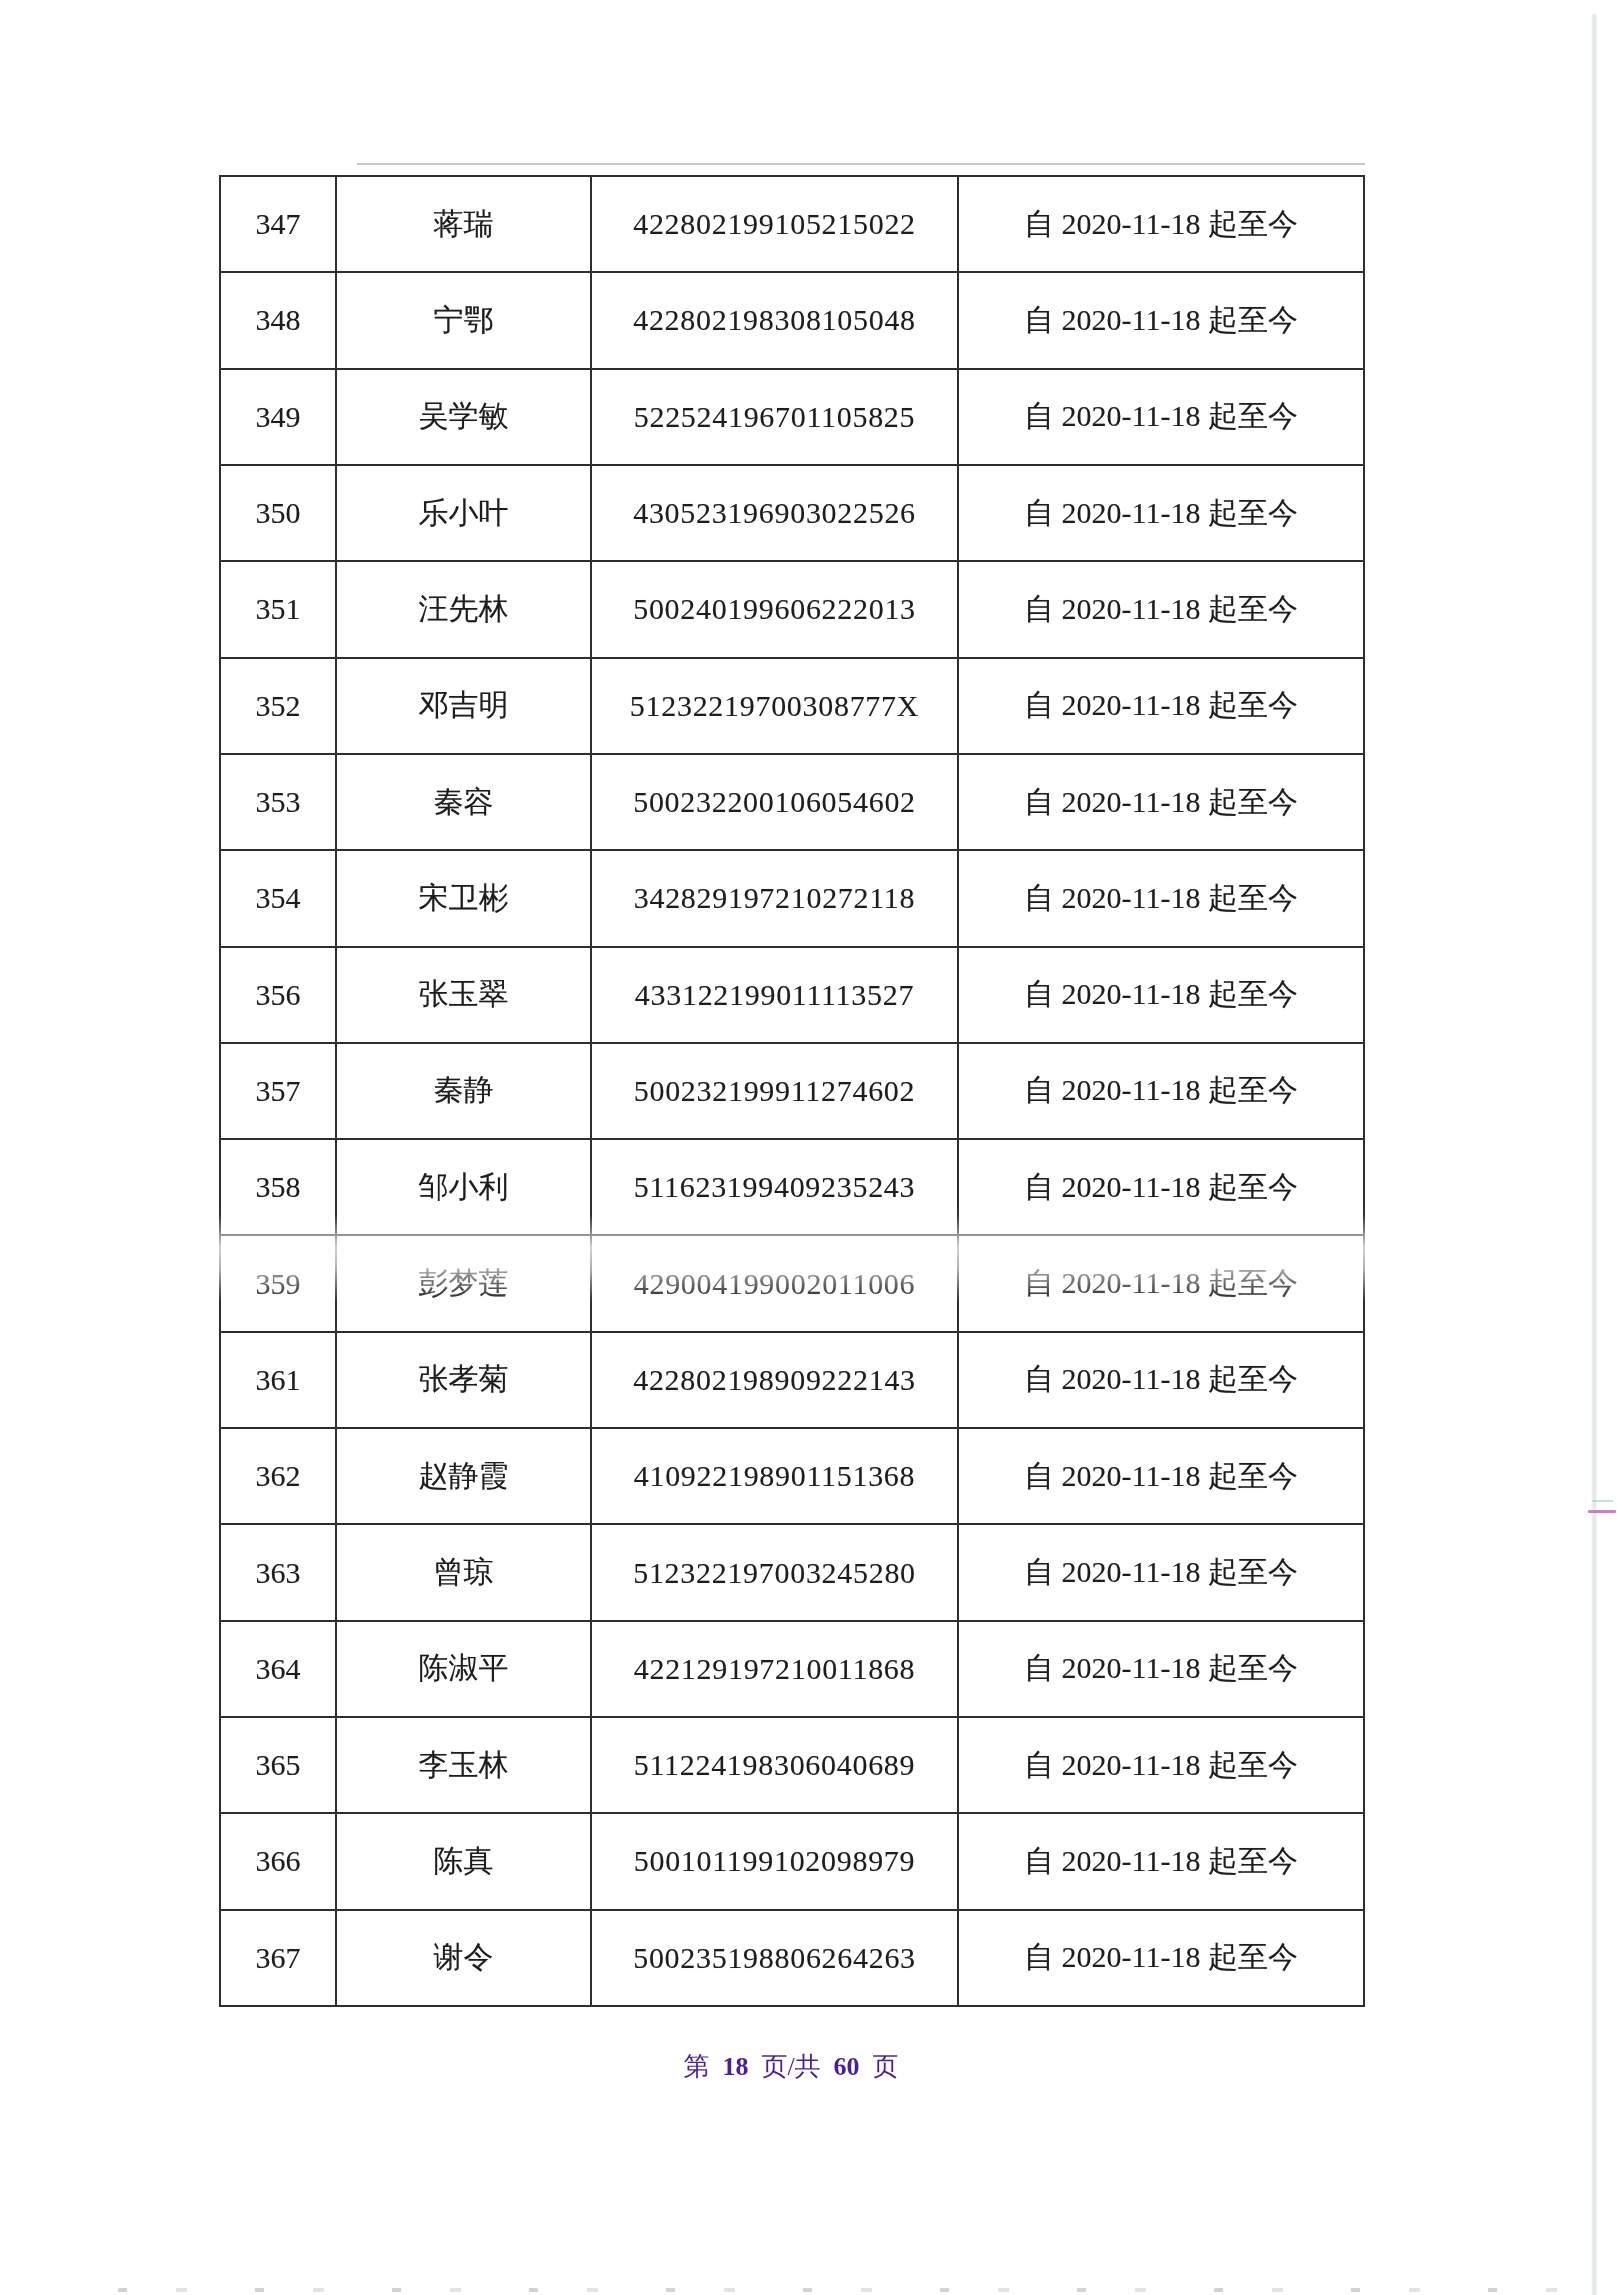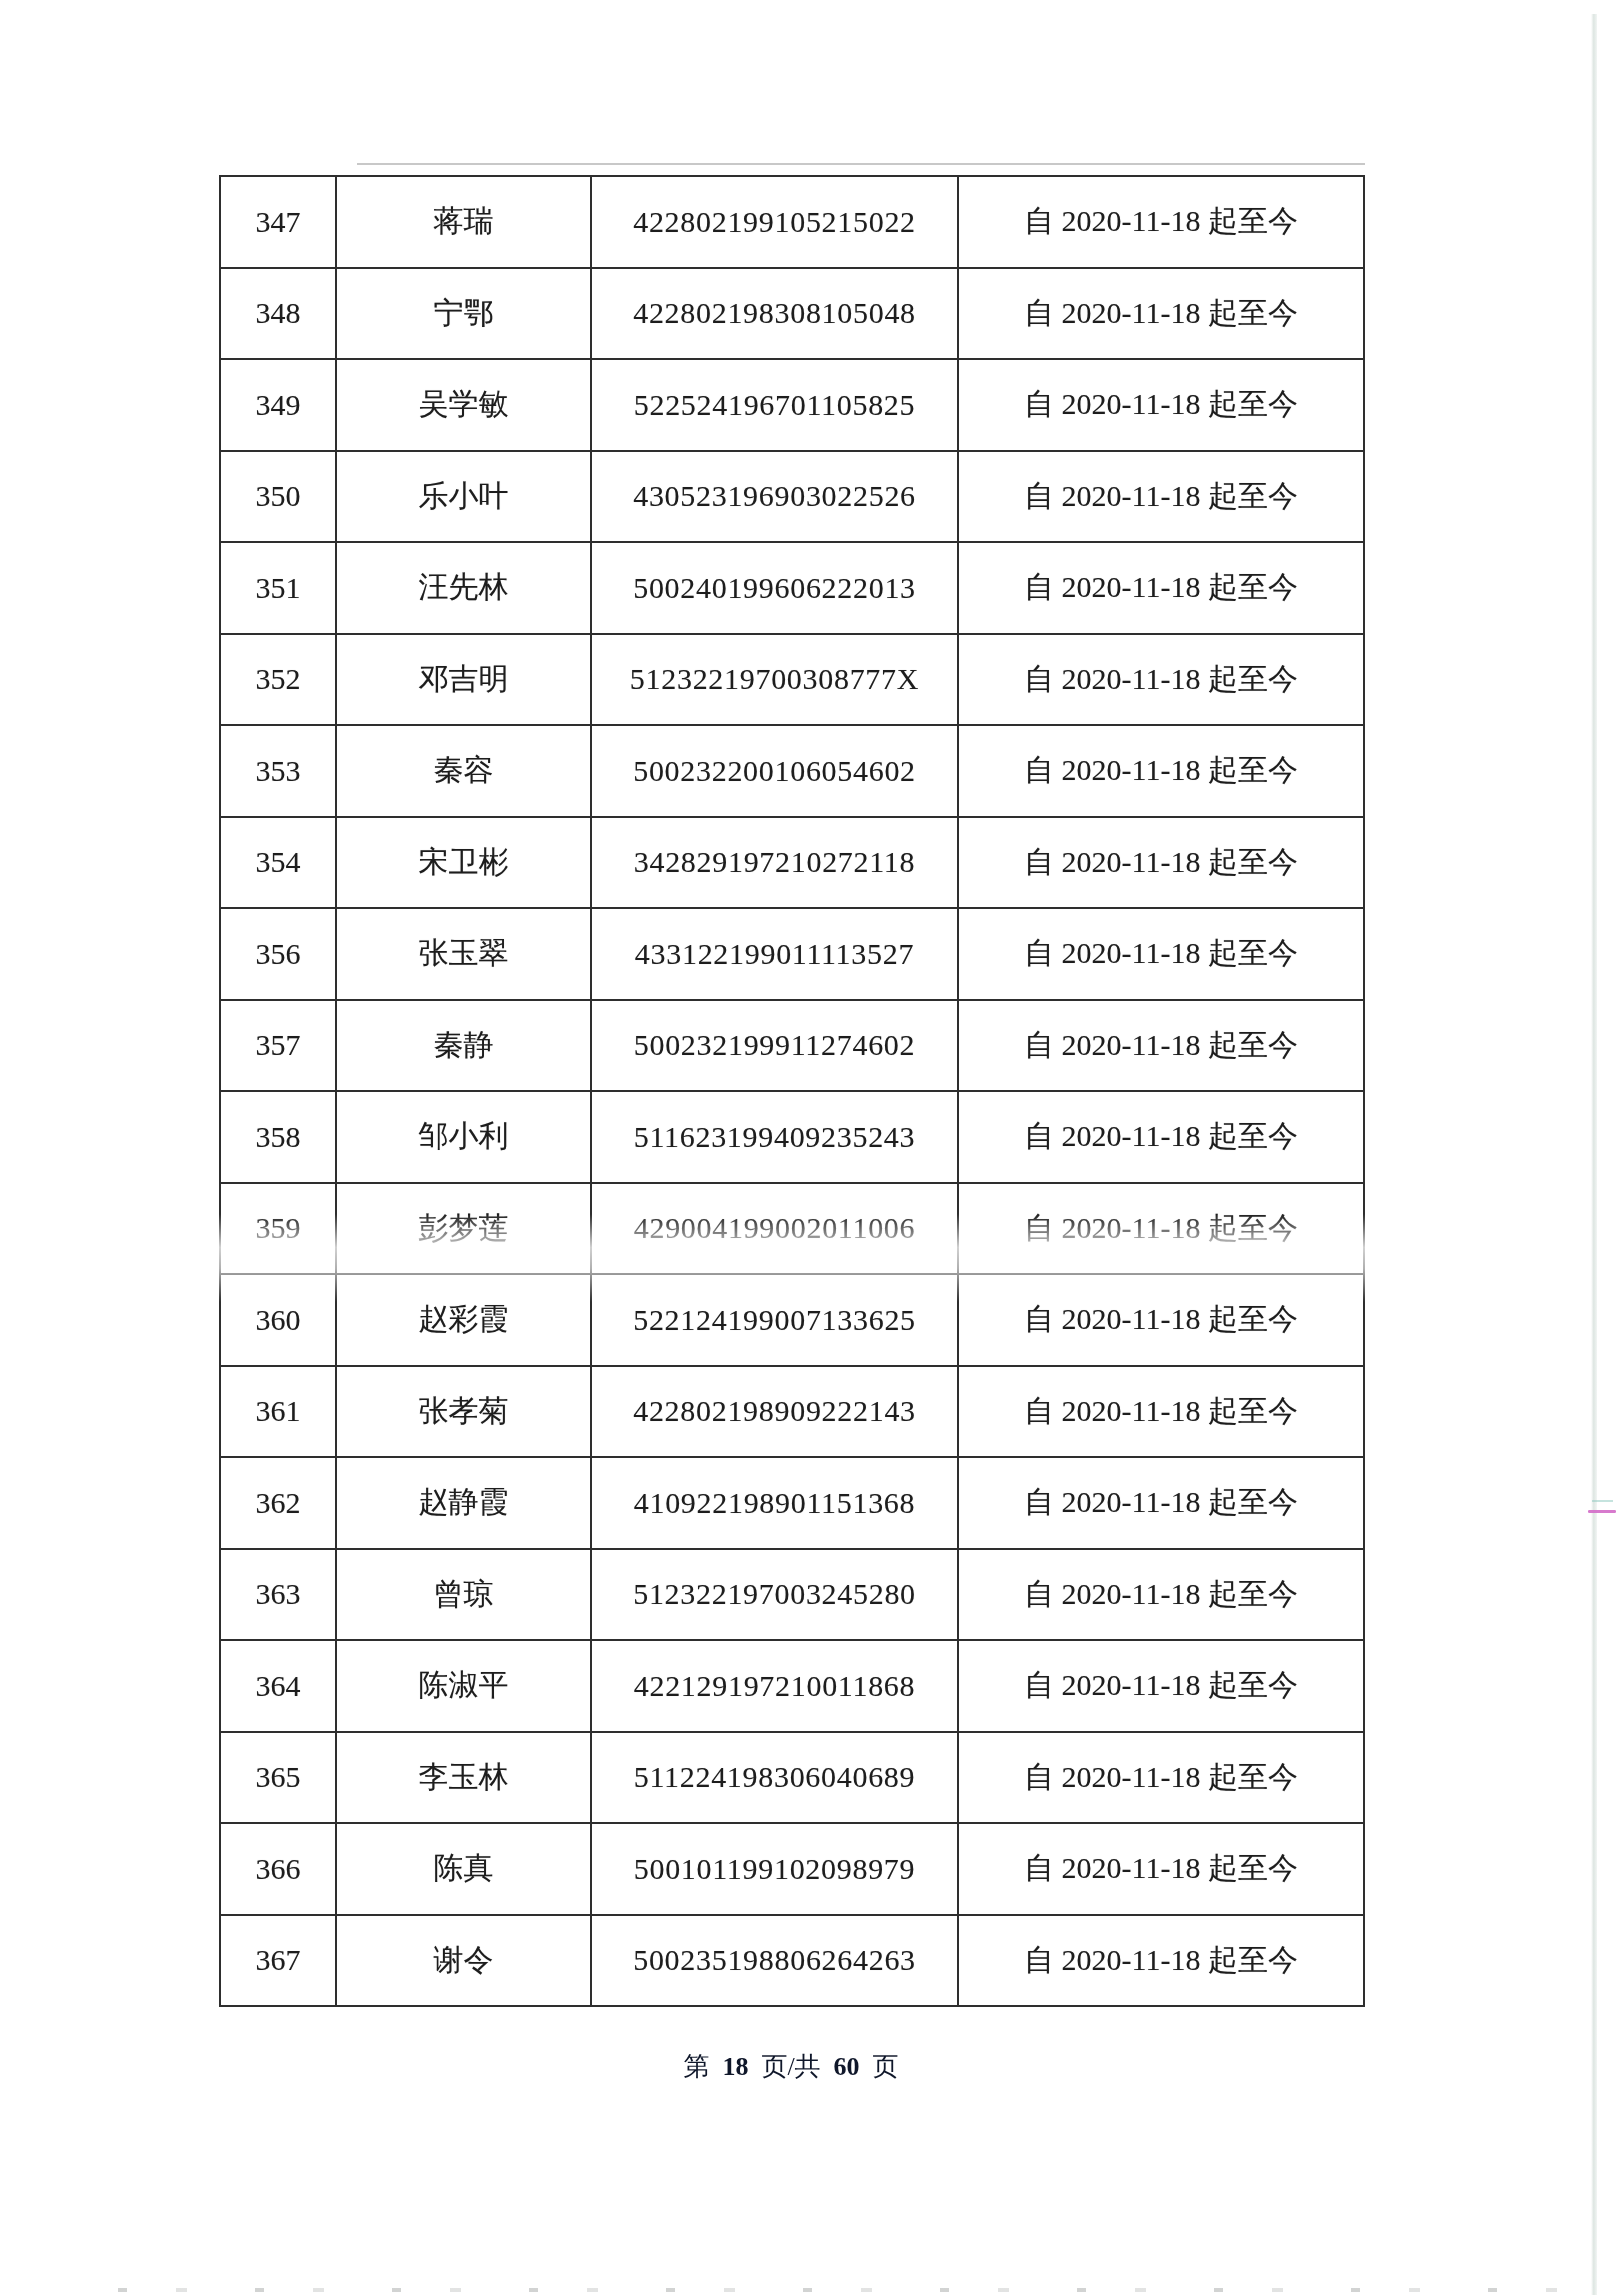--- a/index.html
+++ b/index.html
@@ -35,21 +35,21 @@
   td.c-no{font-size:29px;}
   td.c-id{letter-spacing:0.7px;}
 
   
   .footer{
     position:absolute;
     left:219px;width:1144px;
     top:2049px;
     text-align:center;
     font-size:26px;
-    color:#0f172a;
+    color:#4c1d95;
   }
   .footer b{font-weight:bold;margin:0 6.5px;}
 
   
   .top-echo{
     position:absolute;left:357px;top:163px;width:1008px;height:2px;
     background:rgba(110,110,110,.38);
   }
   .fade-band{
     position:absolute;left:218px;top:1214px;width:1147px;height:88px;
@@ -164,26 +164,20 @@
       <td class="c-id">511623199409235243</td>
       <td class="c-period">自 2020-11-18 起至今</td>
     </tr>
         <tr>
       <td class="c-no">359</td>
       <td class="c-name">彭梦莲</td>
       <td class="c-id">429004199002011006</td>
       <td class="c-period">自 2020-11-18 起至今</td>
     </tr>
         <tr>
-      <td class="c-no">360</td>
-      <td class="c-name">赵彩霞</td>
-      <td class="c-id">522124199007133625</td>
-      <td class="c-period">自 2020-11-18 起至今</td>
-    </tr>
-        <tr>
       <td class="c-no">361</td>
       <td class="c-name">张孝菊</td>
       <td class="c-id">422802198909222143</td>
       <td class="c-period">自 2020-11-18 起至今</td>
     </tr>
         <tr>
       <td class="c-no">362</td>
       <td class="c-name">赵静霞</td>
       <td class="c-id">410922198901151368</td>
       <td class="c-period">自 2020-11-18 起至今</td>

